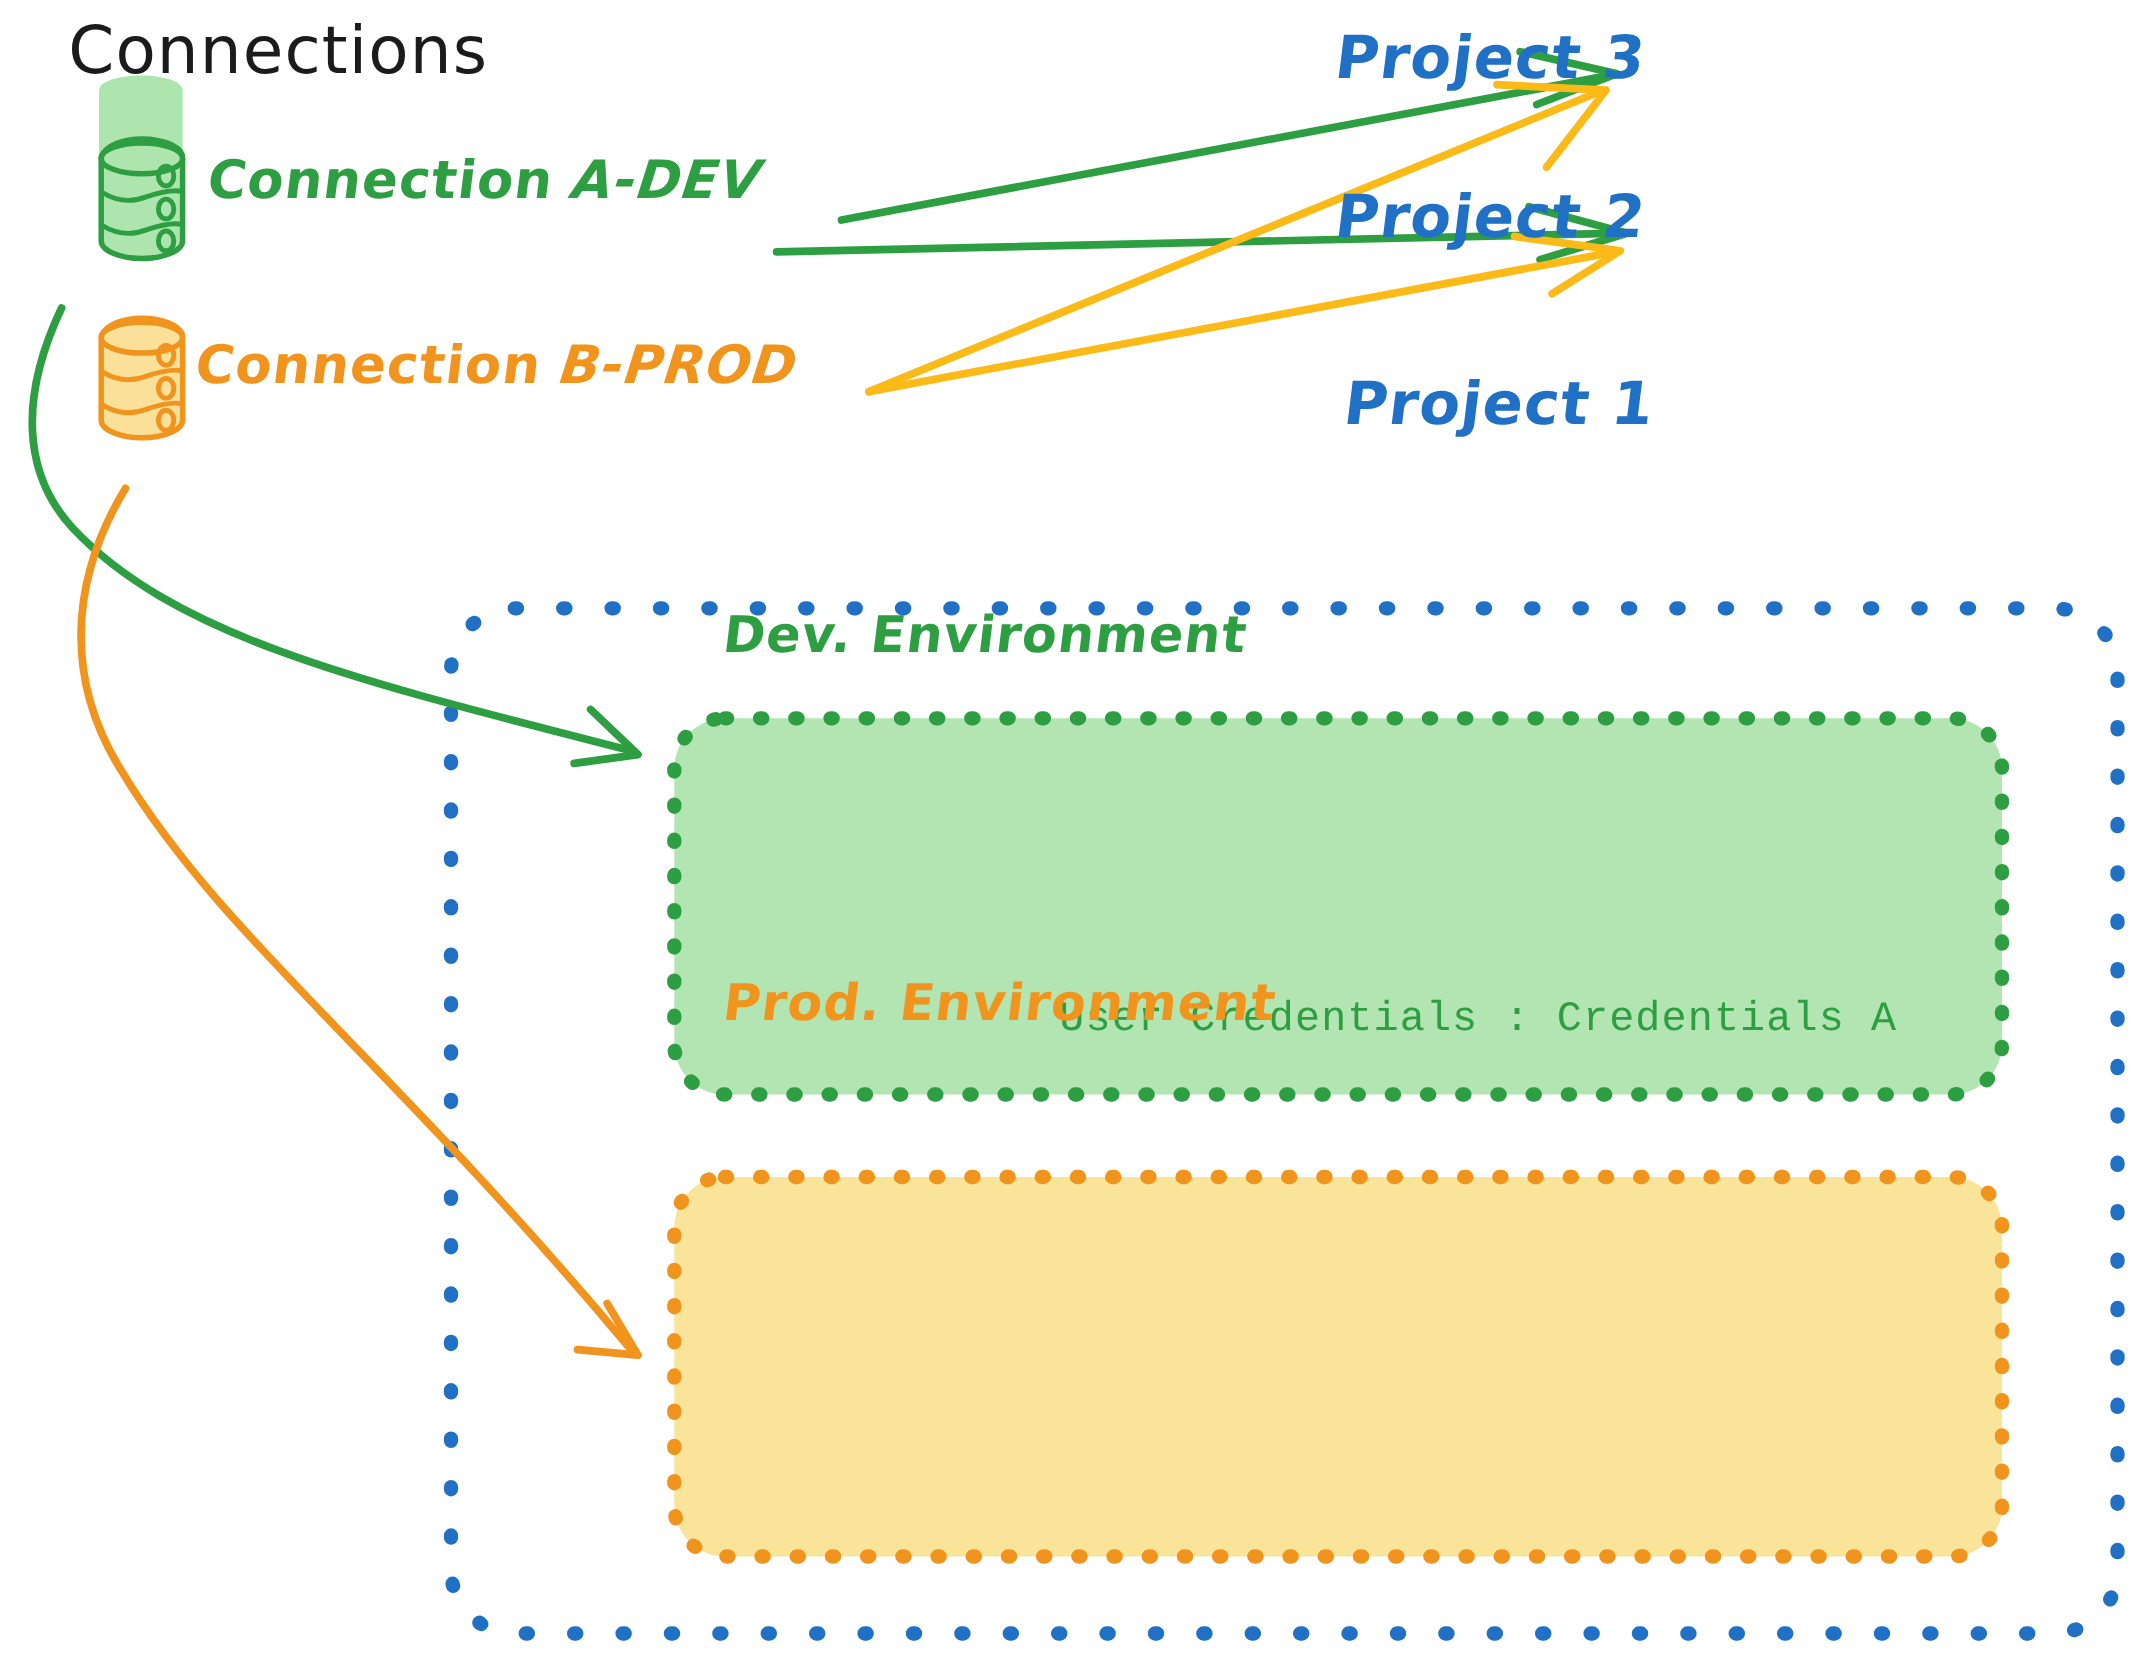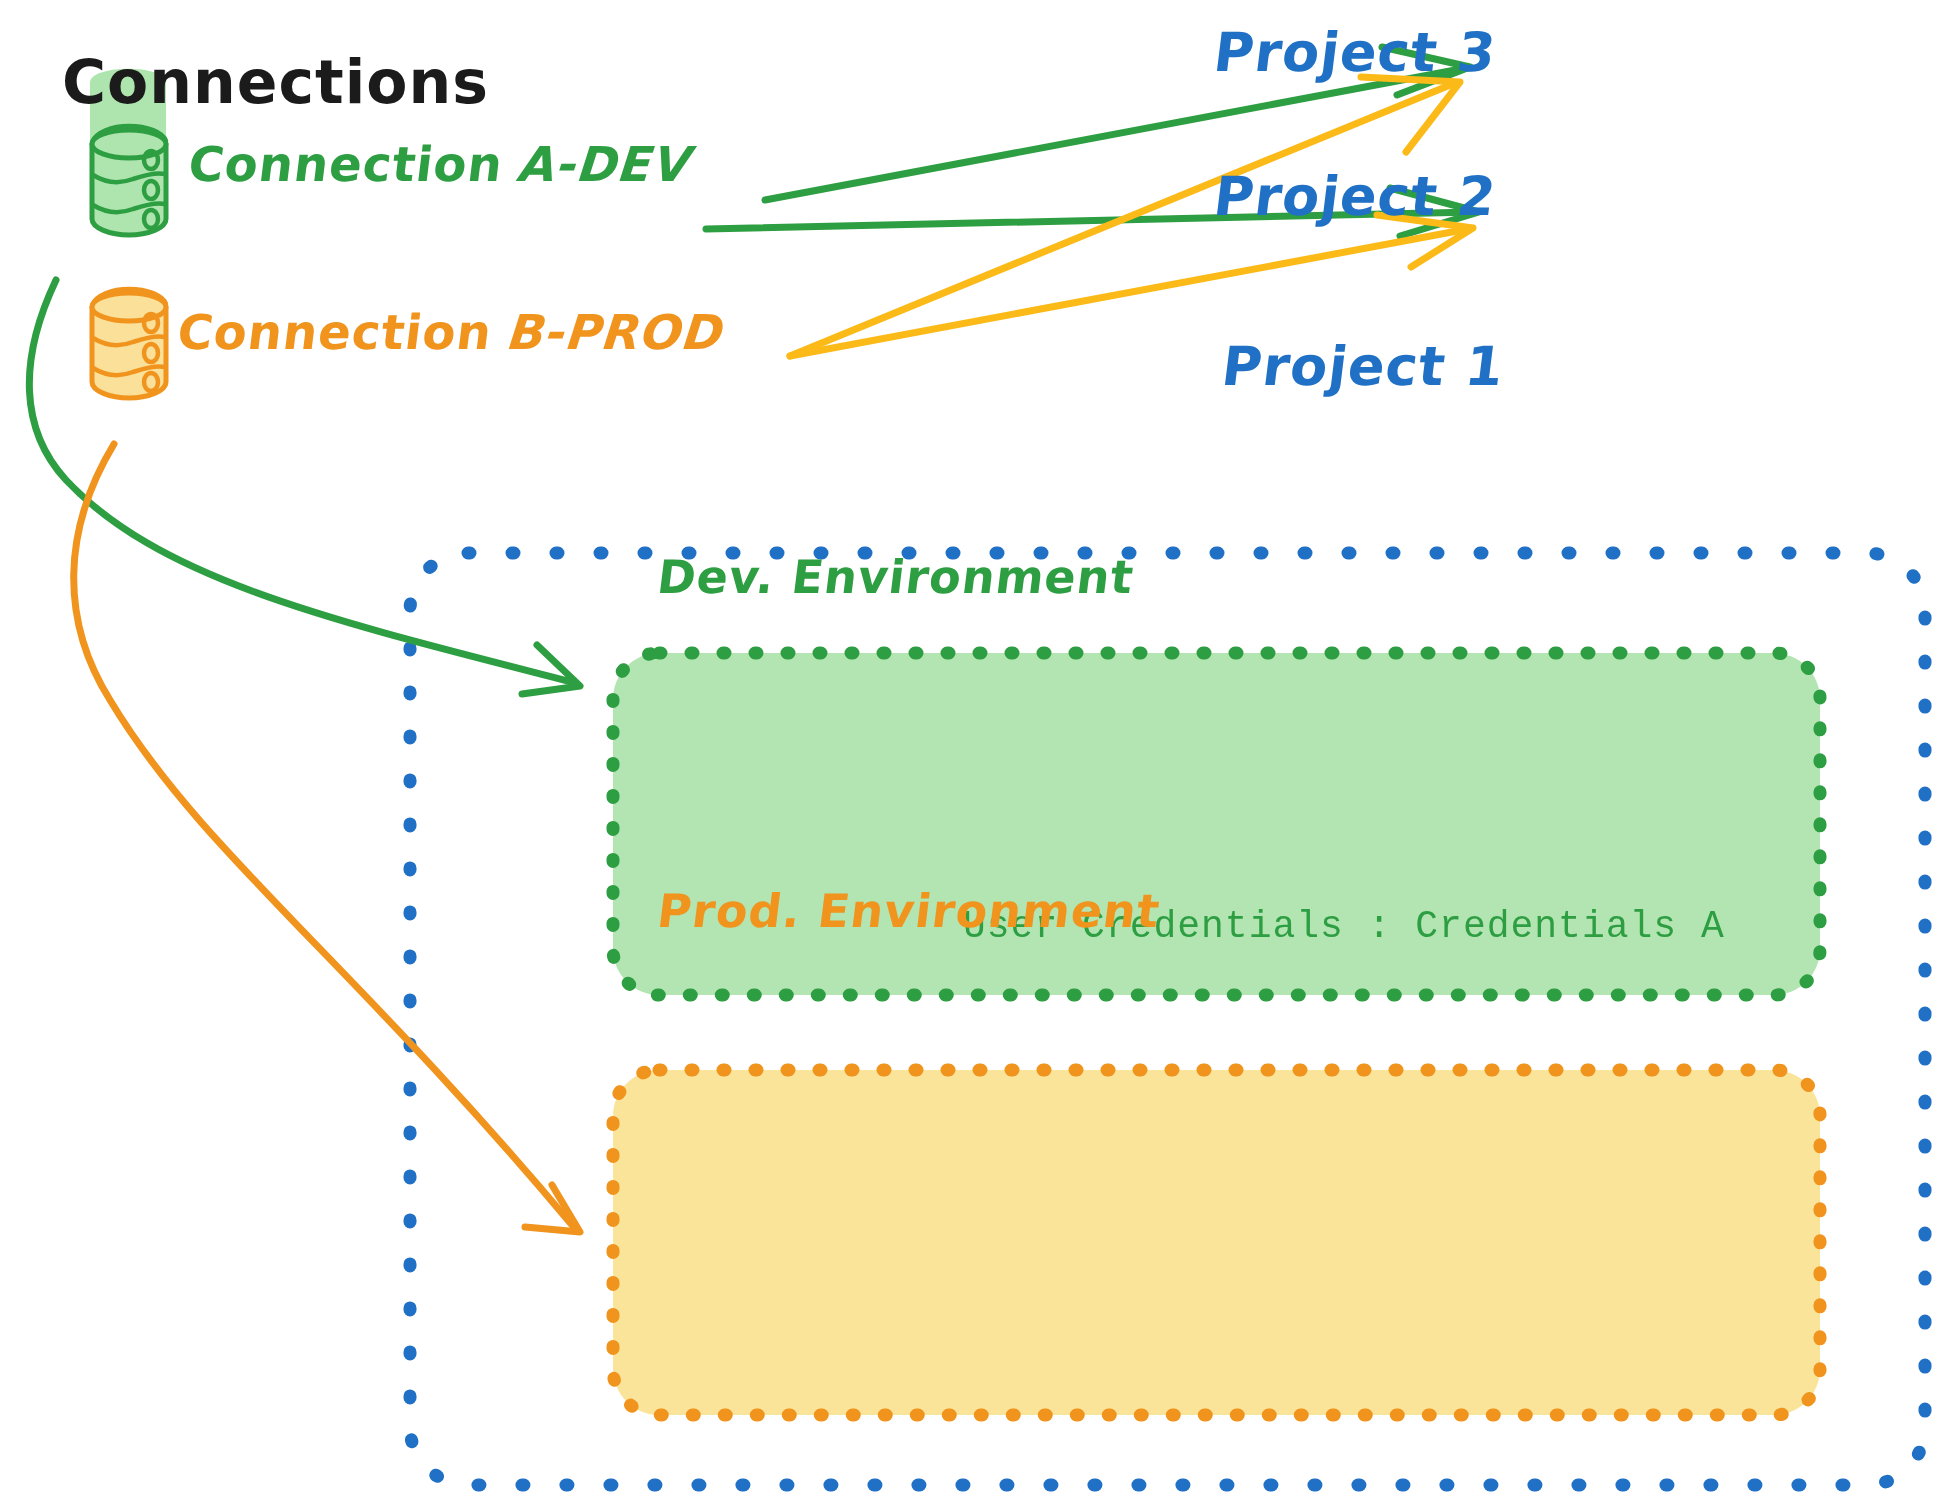--- a/index.html
+++ b/index.html
@@ -17,21 +17,21 @@
 
   
   .hand{
     font-family:"DejaVu Sans", sans-serif;
     font-weight:400;
     letter-spacing:1px;
   }
   .hand-i{transform:skewX(-7deg);transform-origin:left bottom;}
 
   #title-connections{
-    left:62px;top:16px;font-size:60px;color:#1b1b1b;font-weight:700;margin-top:36px;
+    left:62px;top:16px;font-size:60px;color:#1b1b1b;font-weight:400;
   }
   #label-conn-a{
     left:186px;top:140px;font-size:48px;color:#2E9E42;font-weight:600;
   }
   #label-conn-a .emph{font-style:italic;font-weight:700;}
   #label-conn-b{
     left:175px;top:308px;font-size:48px;color:#F0941E;font-weight:600;
   }
   #label-conn-b .emph{font-style:italic;font-weight:700;}
 

